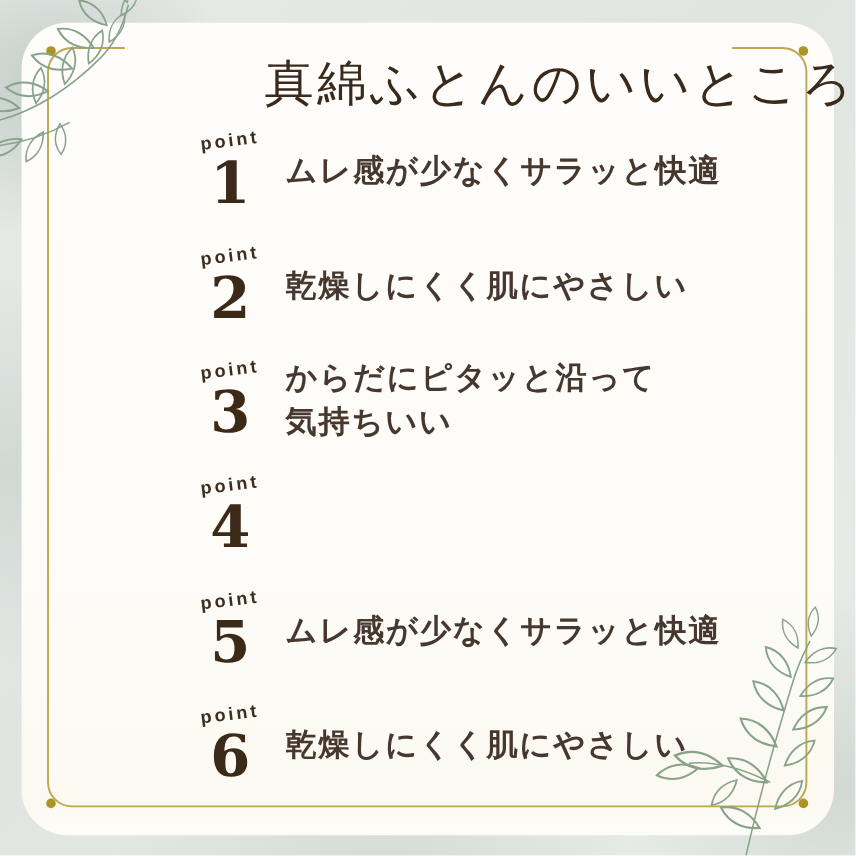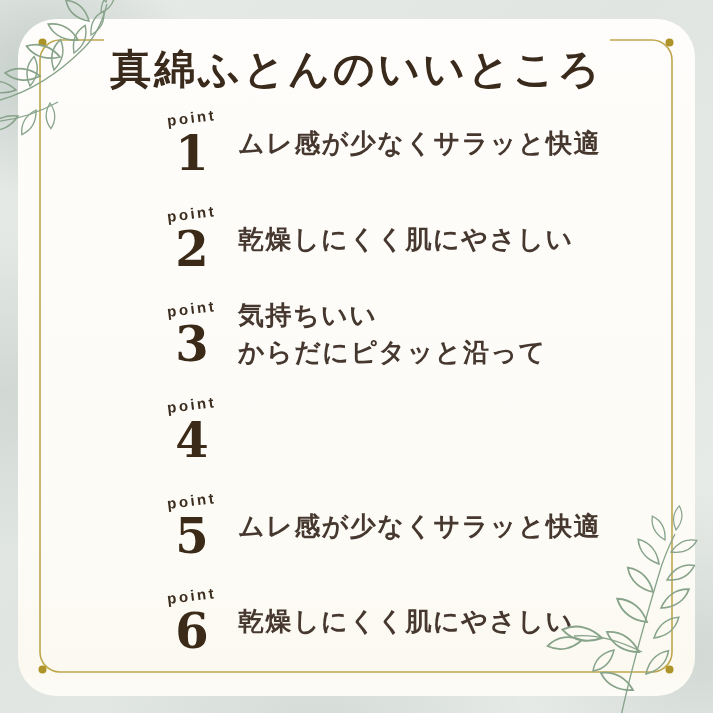--- a/index.html
+++ b/index.html
@@ -17,22 +17,22 @@
       radial-gradient(240px 220px at 99% 28%, rgba(228,232,229,.9), rgba(228,232,229,0) 70%),
       linear-gradient(135deg,#e8ebe8 0%,#e0e5e2 45%,#eaedea 100%);
   }
   .card{
     position:absolute;left:18px;top:19px;width:677px;height:677px;
     border-radius:38px;
     background:linear-gradient(180deg,#fefdfb 0%,#fcfbf6 78%,#fbf9f0 96%,#fdfcf8 100%);
   }
   svg.overlay{position:absolute;left:0;top:0;width:713px;height:713px;}
   .title{
-    position:absolute;left:0;right:0;top:20px;text-align:center;
-    font-size:41px;font-weight:bold;color:#3a2a1b;letter-spacing:3px;line-height:1.1;
+    position:absolute;left:0;right:0;top:20px;text-align:right;
+    font-size:41px;font-weight:normal;color:#3a2a1b;letter-spacing:3px;line-height:1.1;
   }
   .row{position:absolute;left:148px;height:88px;display:flex;align-items:center;}
   .badge{width:88px;flex:0 0 88px;display:flex;flex-direction:column;align-items:center;}
   .pt-label{
     font-family:"Liberation Sans","DejaVu Sans",sans-serif;
     font-size:15px;font-weight:600;letter-spacing:2.5px;color:#3c2d1f;
     transform:rotate(-7deg);display:inline-block;
   }
   .pt-num{font-size:48px;font-weight:bold;color:#3b2a17;line-height:1;margin-top:3px;}
   .pt-text{margin-left:2px;font-size:26px;color:#46382f;letter-spacing:1.5px;line-height:1.42;white-space:nowrap;font-weight:bold;}
@@ -120,22 +120,22 @@
 
   </div>
 </div>
 
 <div class="row" style="top:290px">
   <div class="badge">
     <span class="pt-label">point</span>
     <span class="pt-num">3</span>
   </div>
   <div class="pt-text">
+    <div class="pt-line">からだにピタッと沿って</div>
     <div class="pt-line">気持ちいい</div>
-    <div class="pt-line">からだにピタッと沿って</div>
   </div>
 </div>
 
 <div class="row" style="top:386px">
   <div class="badge">
     <span class="pt-label">point</span>
     <span class="pt-num">4</span>
   </div>
 </div>
 

